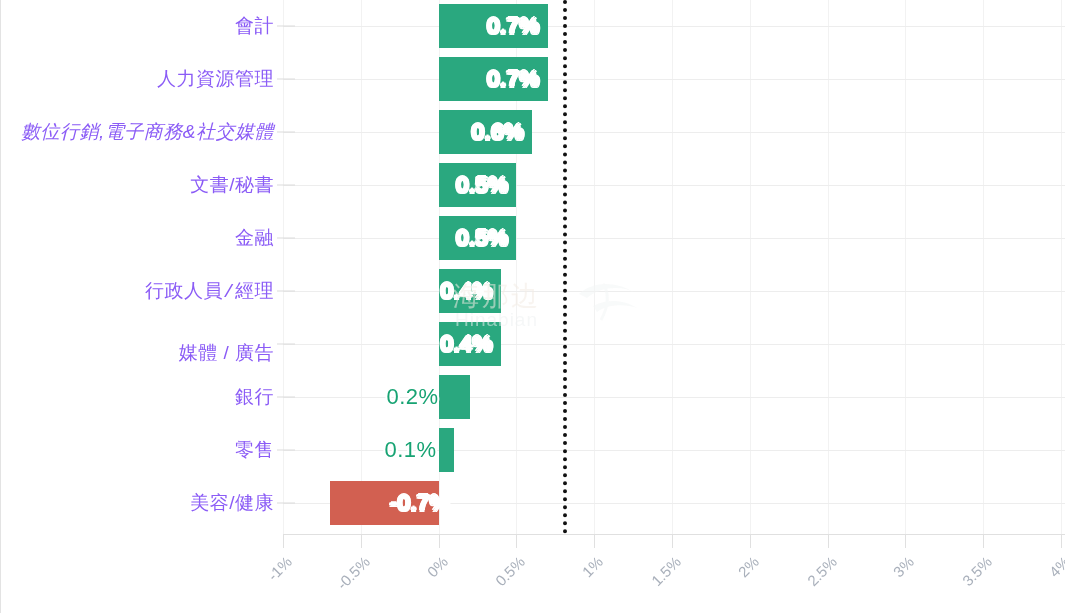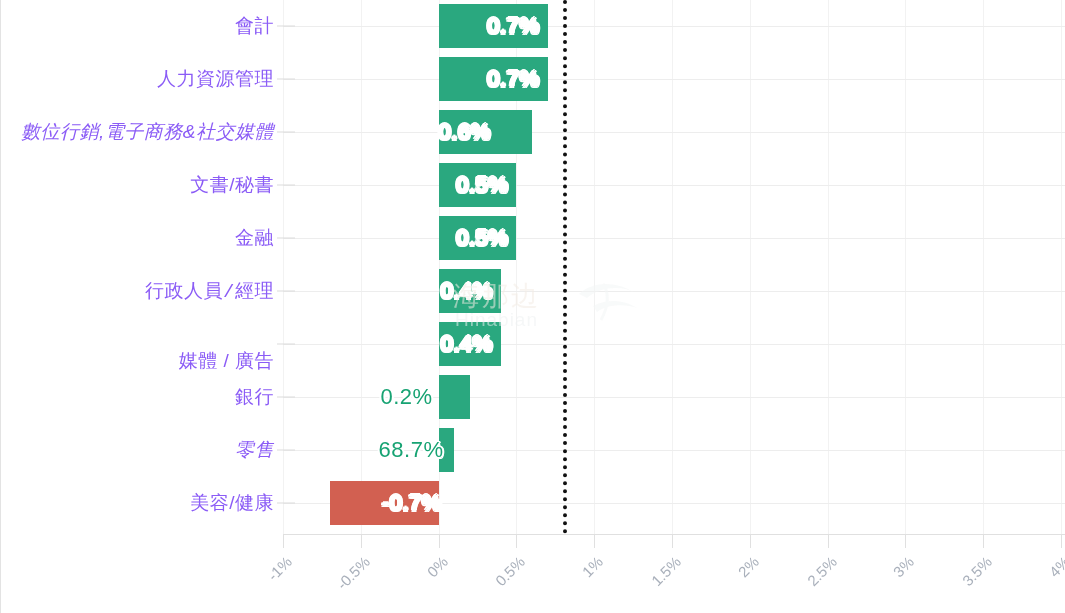--- a/index.html
+++ b/index.html
@@ -190,49 +190,49 @@
         <div class="cat-dash" style="top: 26px;"></div>
         <div class="bar pos" style="left: 437.6px; width: 108.92px; top: 26px; background: rgb(42, 168, 127);"></div>
         <div class="val inside" style="top: 26px; left: 437.6px; width: 108.92px; text-align: right; box-sizing: border-box; padding-right: 8px;">0.7%</div>
         <div class="cat-label" style="top: 79px;">人力資源管理</div>
         <div class="cat-dash" style="top: 79px;"></div>
         <div class="bar pos" style="left: 437.6px; width: 108.92px; top: 79px; background: rgb(42, 168, 127);"></div>
         <div class="val inside" style="top: 79px; left: 437.6px; width: 108.92px; text-align: right; box-sizing: border-box; padding-right: 8px;">0.7%</div>
         <div class="cat-label" style="top: 132px; font-style: italic;">數位行銷,電子商務&amp;社交媒體</div>
         <div class="cat-dash" style="top: 132px;"></div>
         <div class="bar pos" style="left: 437.6px; width: 93.36px; top: 132px; background: rgb(42, 168, 127);"></div>
-        <div class="val inside" style="top: 132px; left: 437.6px; width: 93.36px; text-align: left; box-sizing: border-box; padding-right: 8px;">0.6%</div>
+        <div class="val inside" style="top: 132px; left: 437.6px; width: 93.36px; text-align: right; box-sizing: border-box; padding-right: 8px;">0.6%</div>
         <div class="cat-label" style="top: 185px;">文書/秘書</div>
         <div class="cat-dash" style="top: 185px;"></div>
         <div class="bar pos" style="left: 437.6px; width: 77.8px; top: 185px; background: rgb(42, 168, 127);"></div>
         <div class="val inside" style="top: 185px; left: 437.6px; width: 77.8px; text-align: right; box-sizing: border-box; padding-right: 8px;">0.5%</div>
         <div class="cat-label" style="top: 238px;">金融</div>
         <div class="cat-dash" style="top: 238px;"></div>
         <div class="bar pos" style="left: 437.6px; width: 77.8px; top: 238px; background: rgb(42, 168, 127);"></div>
         <div class="val inside" style="top: 238px; left: 437.6px; width: 77.8px; text-align: right; box-sizing: border-box; padding-right: 8px;">0.5%</div>
         <div class="cat-label" style="top: 291px; font-family: Liberation Mono, monospace;">行政人員/經理</div>
         <div class="cat-dash" style="top: 291px;"></div>
         <div class="bar pos" style="left: 437.6px; width: 62.24px; top: 291px; background: rgb(42, 168, 127);"></div>
         <div class="val inside" style="top: 291px; left: 437.6px; width: 62.24px; text-align: right; box-sizing: border-box; padding-right: 8px;">0.4%</div>
-        <div class="cat-label" style="top: 361px;">媒體 / 廣告</div>
+        <div class="cat-label" style="top: 353px;">媒體 / 廣告</div>
         <div class="cat-dash" style="top: 344px;"></div>
         <div class="bar pos" style="left: 437.6px; width: 62.24px; top: 344px; background: rgb(42, 168, 127);"></div>
         <div class="val inside" style="top: 344px; left: 437.6px; width: 62.24px; text-align: right; box-sizing: border-box; padding-right: 8px;">0.4%</div>
         <div class="cat-label" style="top: 397px;">銀行</div>
         <div class="cat-dash" style="top: 397px;"></div>
         <div class="bar pos" style="left: 437.6px; width: 31.12px; top: 397px; background: rgb(42, 168, 127);"></div>
-        <div class="val outside" style="top: 397px; left: 377.6px; width: 60px; text-align: right; box-sizing: border-box; padding-right: 6px;">0.2%</div>
-        <div class="cat-label" style="top: 450px; font-style: italic;">零售</div>
+        <div class="val outside" style="top: 397px; left: 377.6px; width: 60px; text-align: right; box-sizing: border-box; padding-right: 0;">0.2%</div>
+        <div class="cat-label" style="top: 450px;">零售</div>
         <div class="cat-dash" style="top: 450px;"></div>
         <div class="bar pos" style="left: 437.6px; width: 15.56px; top: 450px; background: rgb(42, 168, 127);"></div>
-        <div class="val outside" style="top: 450px; left: 377.6px; width: 60px; text-align: right; box-sizing: border-box; padding-right: 2px;">68.7%</div>
+        <div class="val outside" style="top: 450px; left: 377.6px; width: 60px; text-align: right; box-sizing: border-box; padding-right: 2px;">0.1%</div>
         <div class="cat-label" style="top: 503px;">美容/健康</div>
         <div class="cat-dash" style="top: 503px;"></div>
         <div class="bar neg" style="left: 328.68px; width: 108.92px; top: 503px; background: rgb(210, 96, 81);"></div>
-        <div class="val neglbl" style="top: 503px; left: 340px; width: 108.92px; text-align: right; box-sizing: border-box; padding-right: 8px;">-0.7%</div>
+        <div class="val neglbl" style="top: 503px; left: 348px; width: 108.92px; text-align: right; box-sizing: border-box; padding-right: 8px;">-0.7%</div>
       </div>
 
     <div class="ref-line" id="ref-line" style="left: 562.08px; border-left-color: rgb(17, 17, 17);"></div>
 
     <div class="axis-line"></div>
     <div id="ticks">
         <div class="tick-mark" style="left: 282px;"></div>
         <div class="xtick" style="left: 132px; width: 150px;">-1%</div>
         <div class="tick-mark" style="left: 359.8px;"></div>
         <div class="xtick" style="left: 209.8px; width: 150px;">-0.5%</div>

